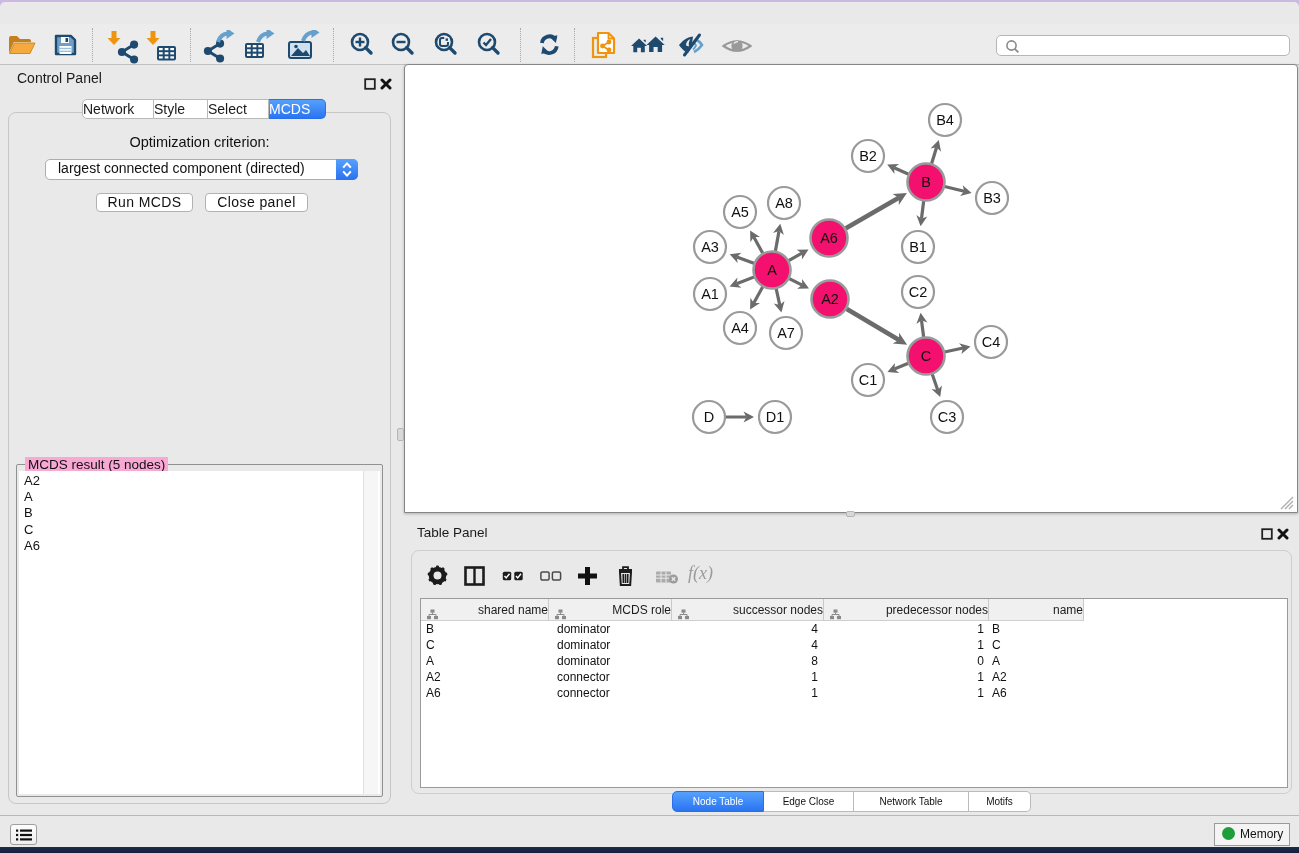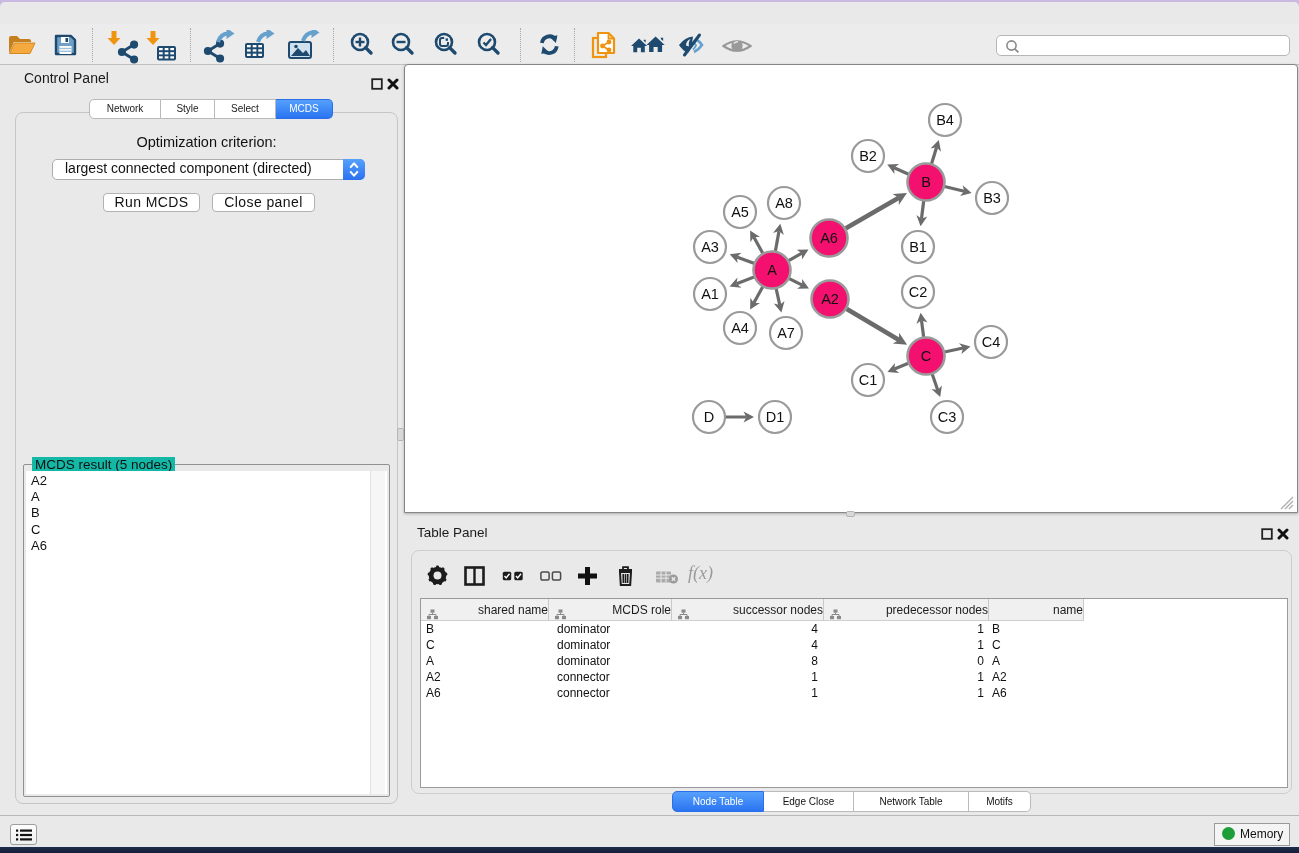--- a/index.html
+++ b/index.html
@@ -9,33 +9,33 @@
 #win{left:0;top:2px;width:1299px;height:843px;background:#e9e9e9;border-radius:5px 5px 0 0}
 #titlebar{left:0;top:0;width:1299px;height:21px;background:linear-gradient(#f3f3f3,#d2d2d2);border-bottom:1px solid #a3a3a3;border-radius:5px 5px 0 0}
 #titlebar .t{width:100%;text-align:center;font-size:14.5px;color:#3c3c3c;line-height:21px}
 .tl{border-radius:50%;width:12px;height:12px;top:4px}
 #toolbar{left:0;top:22px;width:1299px;height:41px;background:#ececec;border-bottom:1px solid #c0c0c0}
 .sep{top:4px;width:0;height:34px;border-left:1px dotted #a8a8a8}
 #searchbox{left:996px;top:11px;width:294px;height:21px;background:#fff;border:1px solid #b6b6b6;border-radius:5px}
 #statusbar{left:0;top:813px;width:1299px;height:32px;border-top:1px solid #b8b8b8;background:#e9e9e9}
 #listbtn{left:10px;top:8px;width:27px;height:21px;background:linear-gradient(#fdfdfd,#eee);border:1px solid #9e9e9e;border-radius:3px}
 #membtn{left:1214px;top:7px;width:76px;height:23px;background:#f4f4f4;border:1px solid #9a9a9a;font-size:12px;color:#111;line-height:21px}
-#cpanel{left:11px;top:62px;width:391px;height:751px}
+#cpanel{left:4px;top:62px;width:391px;height:751px}
 #cphead{left:13px;top:6px;font-size:14px;color:#1a1a1a}
 .tabs{display:flex}
-.tab{background:#fff;border:1px solid #b9b9b9;border-left:none;font-size:10px;color:#1a1a1a;text-align:center}
+.tab{background:#fff;border:1px solid #b9b9b9;border-left:none;font-size:14px;color:#1a1a1a;}
 .tab.first{border-left:1px solid #b9b9b9;border-radius:5px 0 0 5px}
 .tab.last{border-radius:0 5px 5px 0}
 .tab.sel{background:linear-gradient(#55a0fc,#2a74f2);border-color:#2a6fe8;color:#fff}
 #cpbody{left:4px;top:48px;width:383px;height:692px;background:#e9e9e9;border:1px solid #c6c6c6;border-radius:8px}
 #combo{left:41px;top:95px;width:313px;height:21px;background:#fff;border:1px solid #adadad;border-radius:5px;font-size:14px;color:#111;line-height:17px}
 #combo .btn{position:absolute;right:-1px;top:-1px;width:22px;height:22px;background:linear-gradient(#56a1fd,#2a71f0);border-radius:0 5px 5px 0}
 .pushbtn{background:#fff;border:1px solid #b2b2b2;border-radius:4px;font-size:14px;color:#111;text-align:center;line-height:17px;letter-spacing:.4px}
 #fieldset{left:12px;top:400px;width:367px;height:333px;border:1px solid #919191;border-radius:2px}
-#fstitle{left:8px;top:-8px;background:#14b8a6;padding:0 3px;font-size:13.5px;color:#111}
+#fstitle{left:8px;top:-8px;background:#f9a8d4;padding:0 3px;font-size:13.5px;color:#111}
 #fslist{left:2px;top:6px;width:361px;height:323px;background:#fff;font-size:13px;color:#111}
 #fsscroll{right:2px;top:0px;width:15px;height:323px;background:#f6f6f6;border-left:1px solid #e2e2e2}
 #netwin{left:404px;top:62px;width:894px;height:449px;background:#fff;border:1px solid #868686;border-radius:4px 4px 0 0;box-shadow:0 1px 3px rgba(0,0,0,.25)}
 #nettitle{left:0;top:0;width:892px;height:21px;background:linear-gradient(#f2f2f2,#d2d2d2);border-bottom:1px solid #aaa;border-radius:4px 4px 0 0}
 #nettitle .t{width:100%;text-align:center;font-size:13px;color:#333;line-height:21px}
 #tpanel{left:392px;top:514px;width:907px;height:299px}
 #tphead{left:25px;top:9px;font-size:13.5px;color:#1a1a1a}
 #tpbody{left:19px;top:34px;width:881px;height:244px;background:#e9e9e9;border:1px solid #cecece;border-radius:8px}
 #tbl{left:8px;top:47px;width:868px;height:190px;background:#fff;border:1px solid #9a9a9a}
 .hcell{position:absolute;top:0;height:22px;background:#f0f0f0;border-right:1px solid #c9c9c9;border-bottom:1px solid #cfcfcf;font-size:12px;color:#1c1c1c;text-align:right;line-height:22px}

